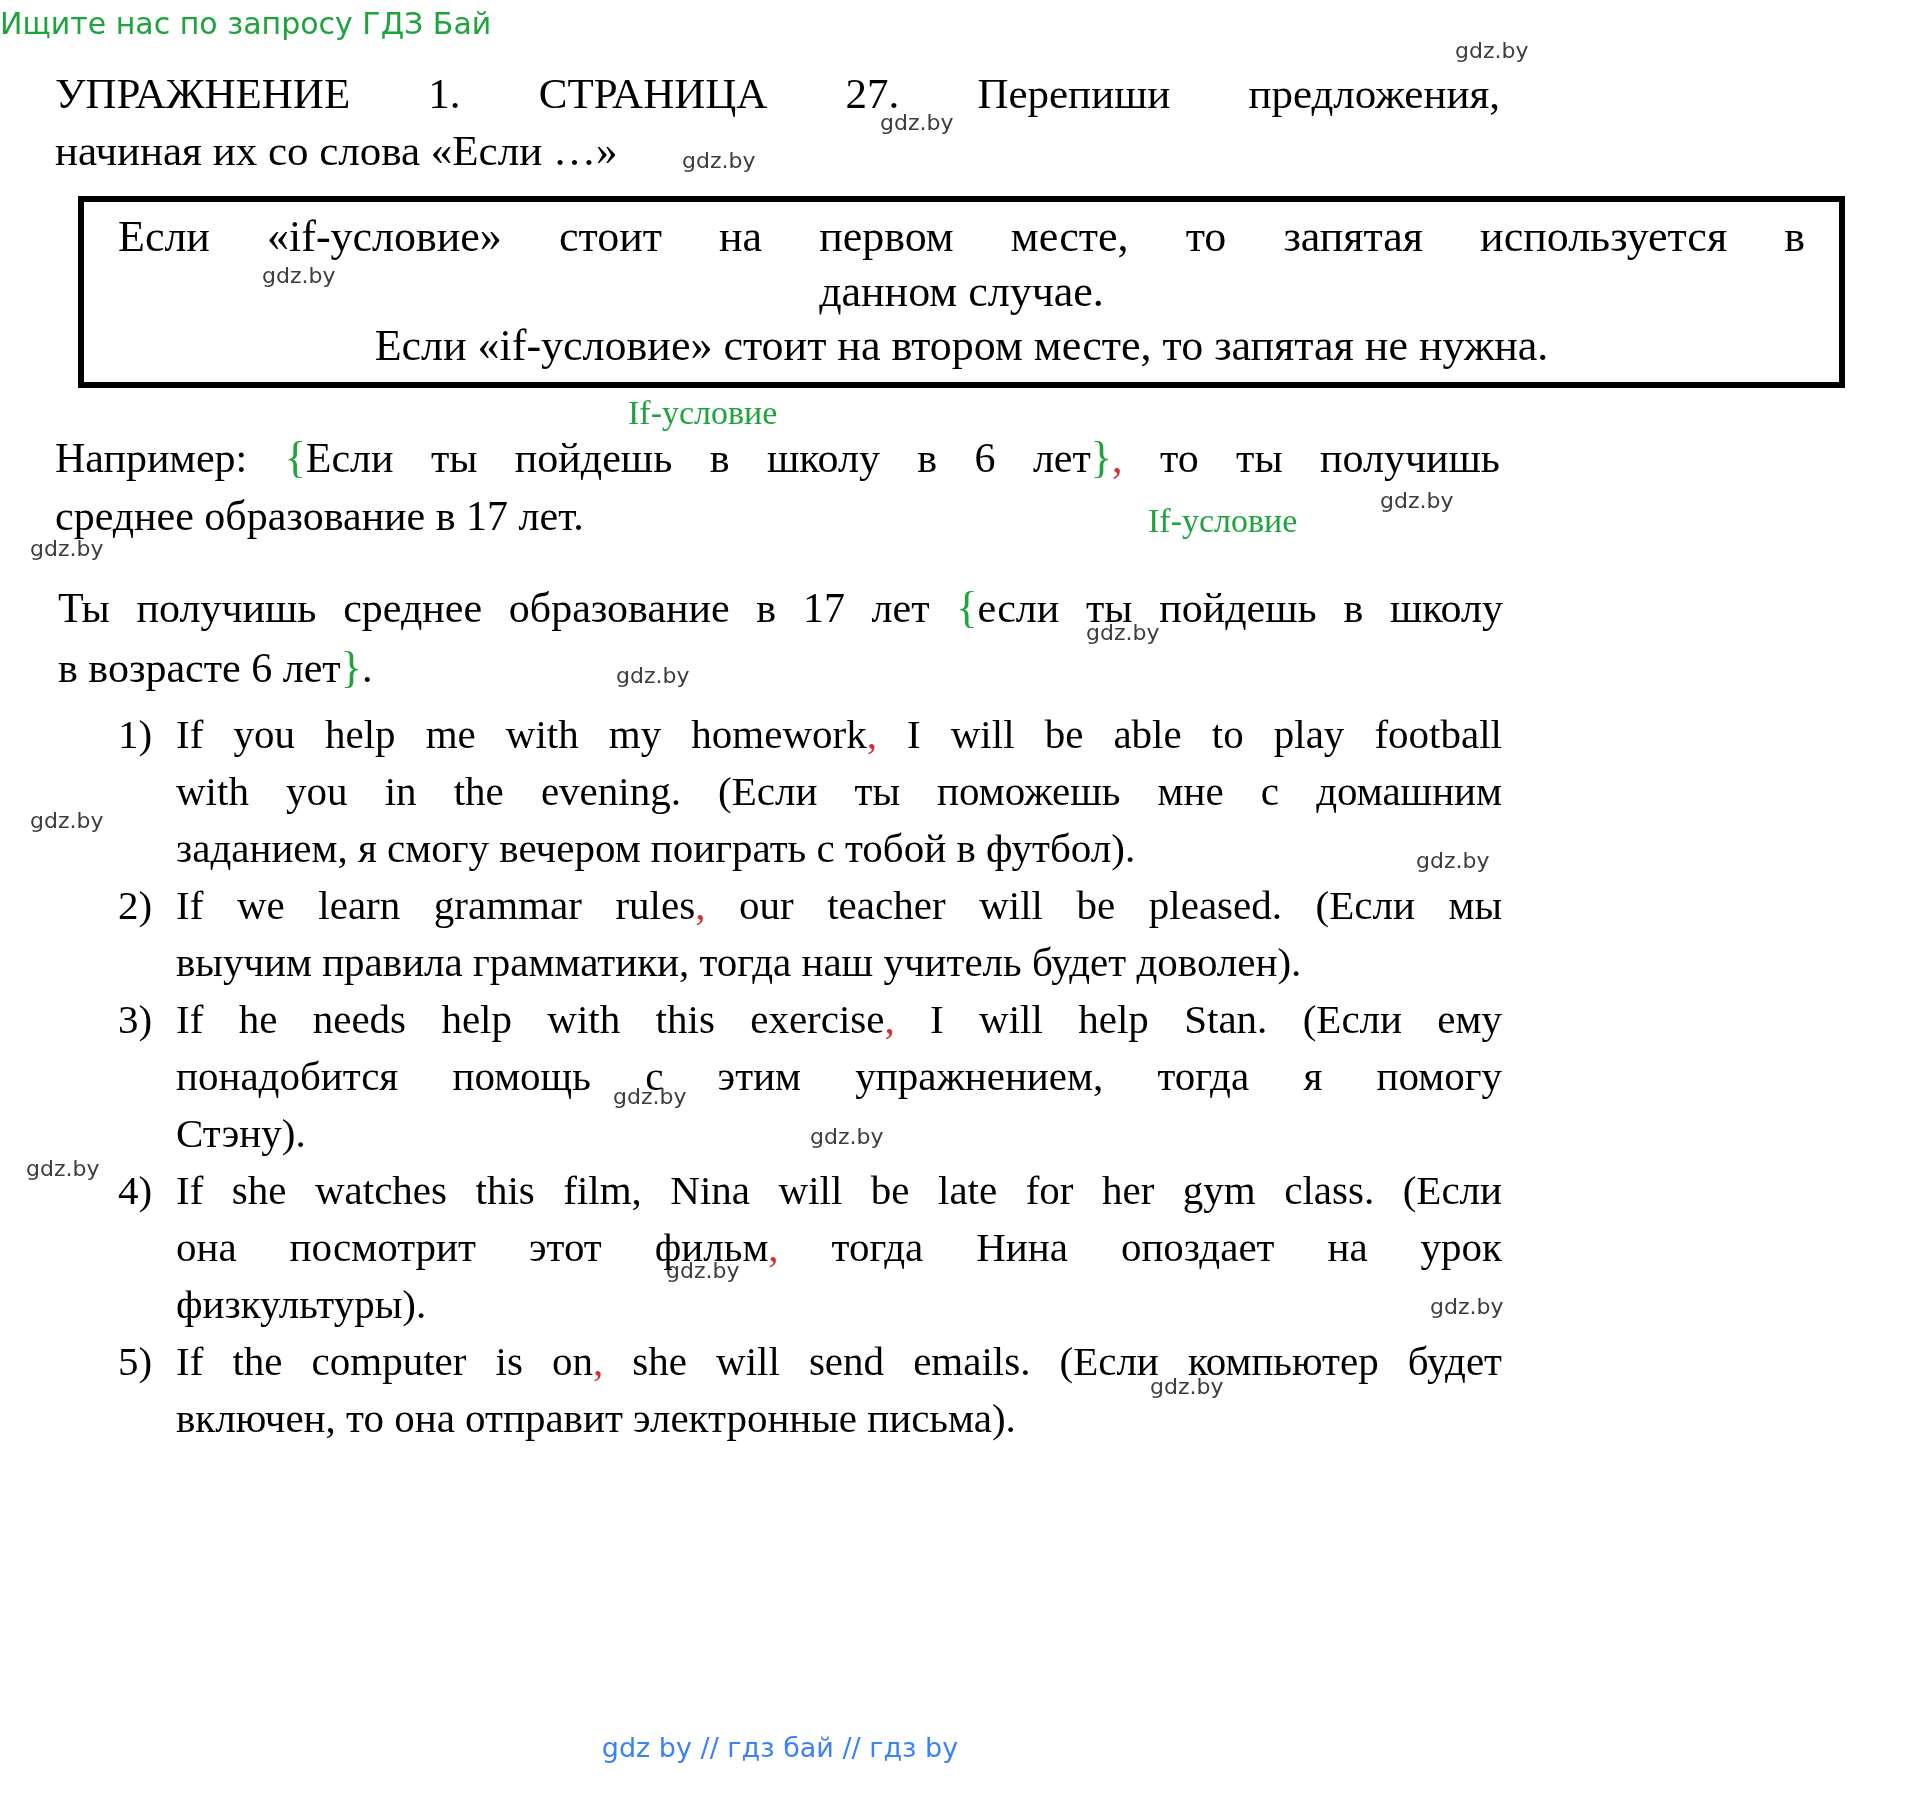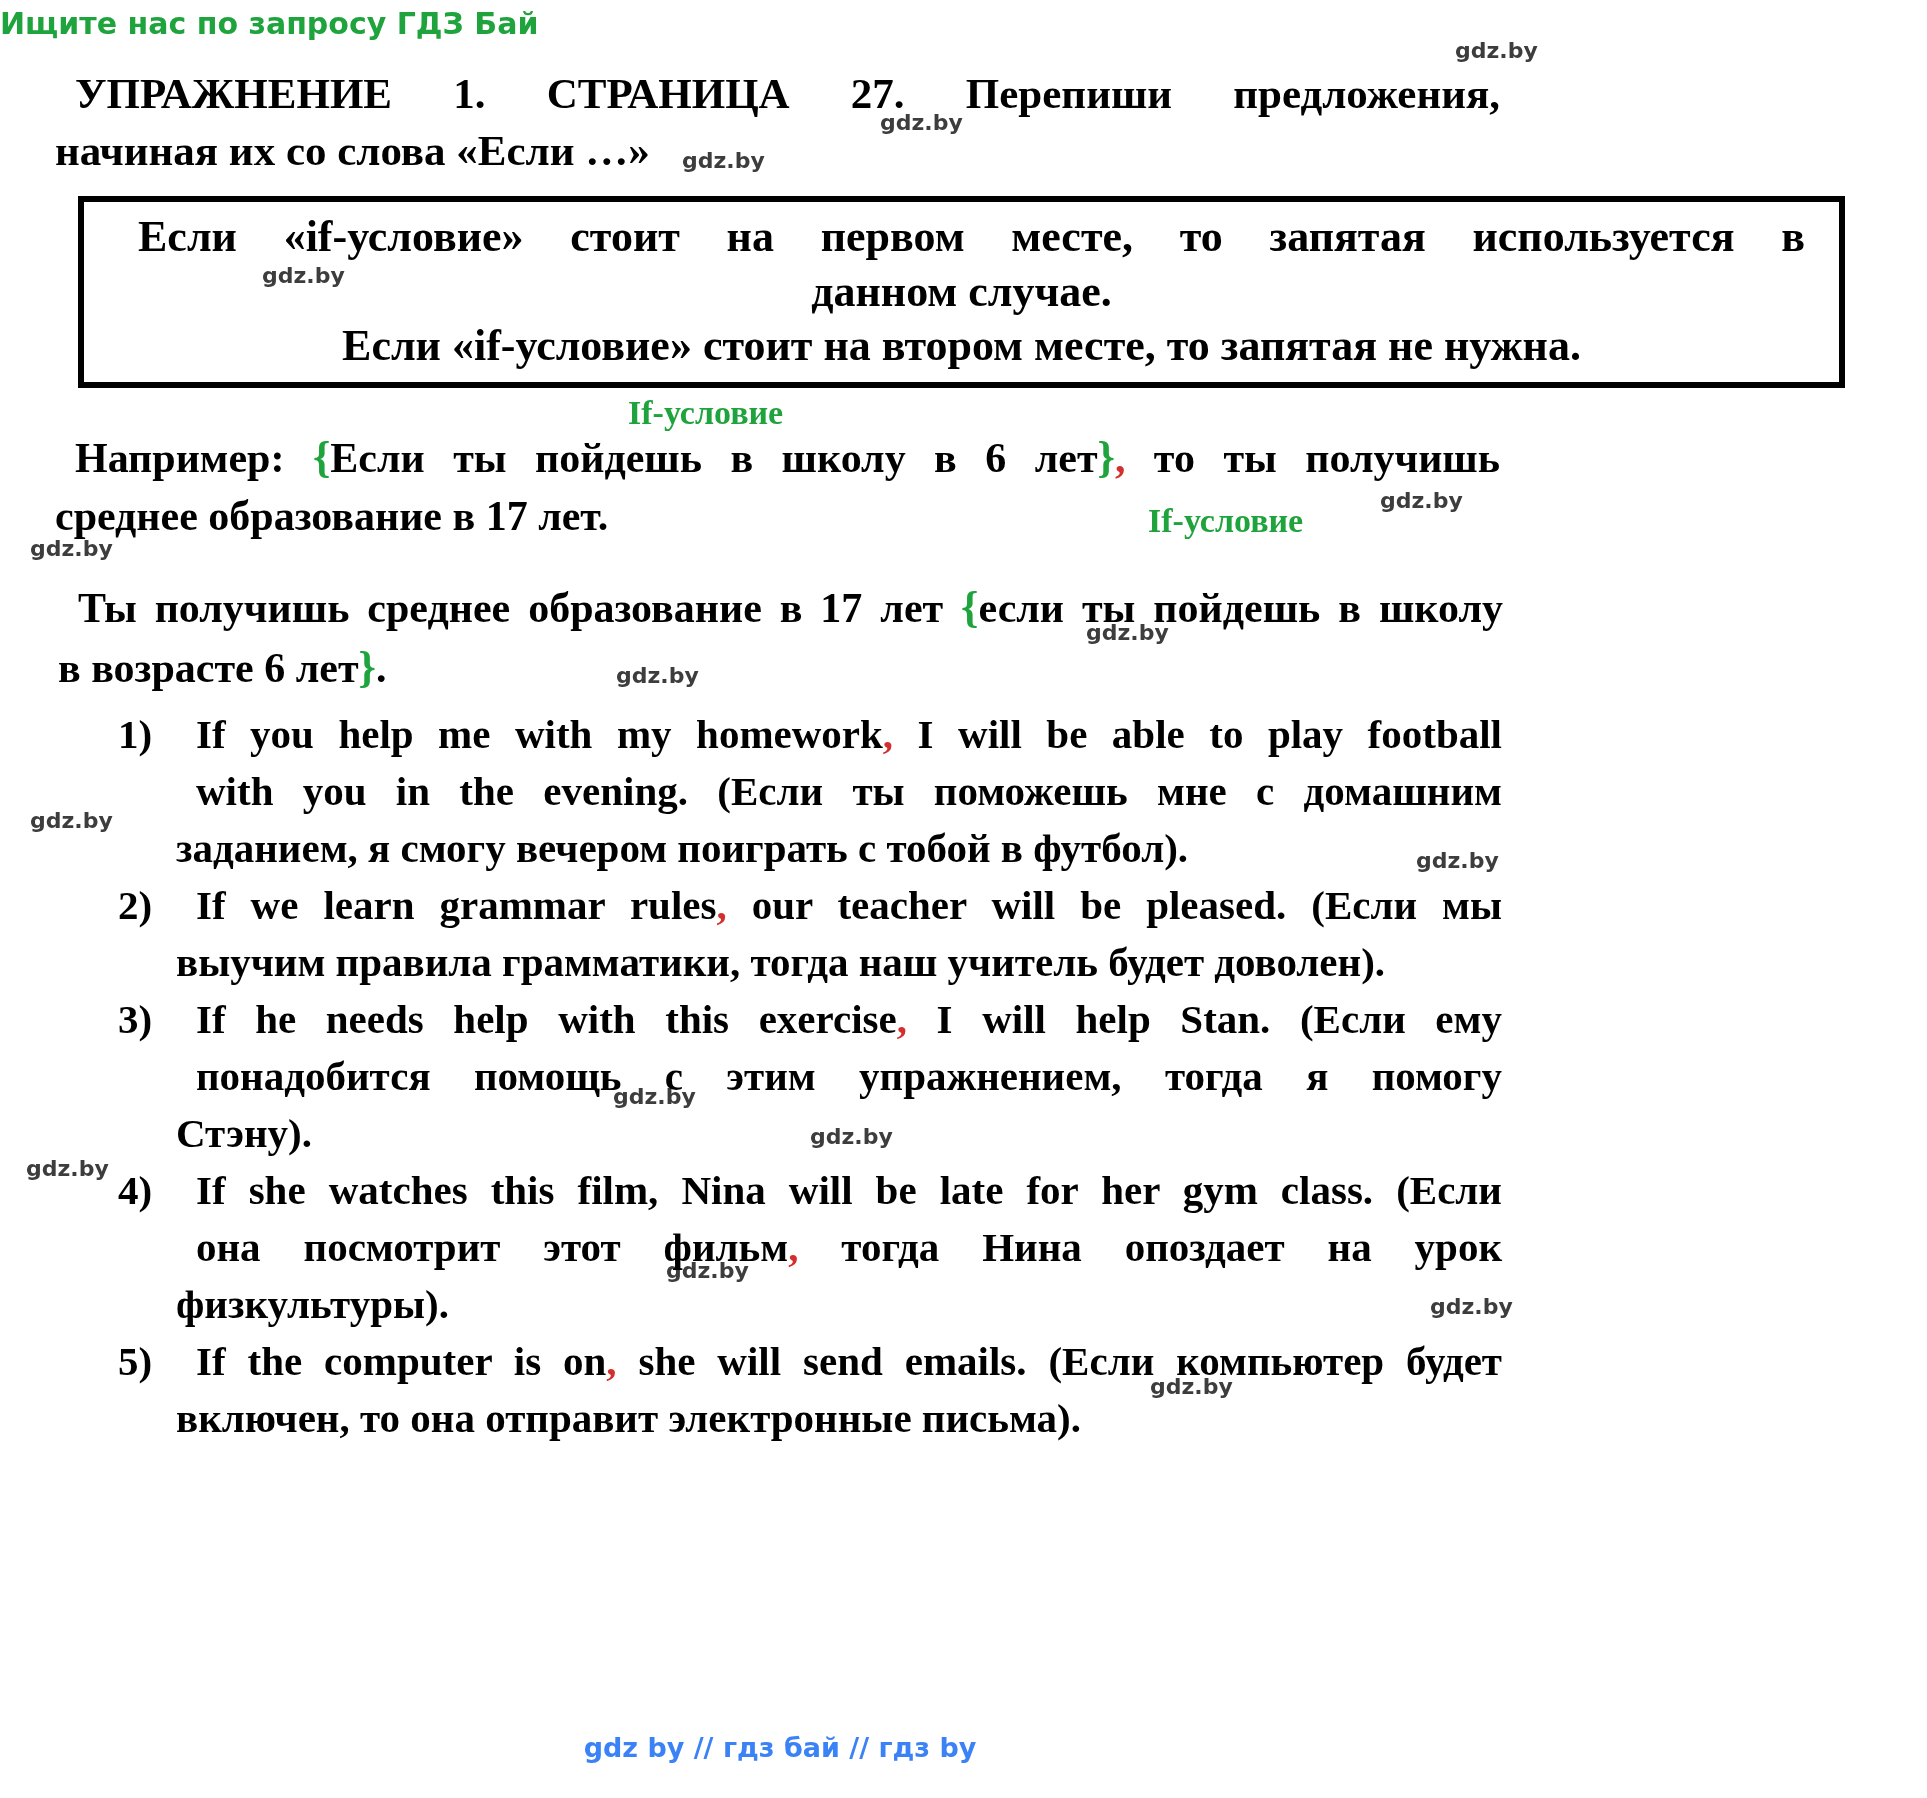--- a/index.html
+++ b/index.html
@@ -3,21 +3,20 @@
 <meta charset="utf-8">
 <style>
   html,body{margin:0;padding:0;background:#fff;}
   .page{
     position:relative;
     width:1927px;height:1798px;
     background:#ffffff;
     font-family:"Liberation Serif","DejaVu Serif",serif;
     color:#000;
     overflow:hidden;
-    font-weight:bold;
   }
   .watermark{
     position:absolute;
     font-family:"DejaVu Sans","Liberation Sans",sans-serif;
     font-size:22px;color:#3d3d3d;white-space:nowrap;
   }
   .promo{
     position:absolute;top:6px;left:0;width:1550px;
     font-family:"DejaVu Sans","Liberation Sans",sans-serif;
     font-size:30px;color:#1fa33c;
@@ -42,21 +41,21 @@
   .if-label{
     position:absolute;
     font-size:34px;color:#1fa33c;white-space:nowrap;
   }
   .list{
     position:absolute;top:706px;left:118px;width:1384px;
     font-size:41px;line-height:1.39;
   }
   .item{position:relative;padding-left:58px;}
   .item .num{position:absolute;left:0;top:0;}
-  .j{text-align:justify;text-align-last:justify;text-justify:inter-word;margin-left:20px;}
+  .j{text-align:justify;text-align-last:justify;text-justify:inter-word;}
   .l{text-align:left;}
   .c{text-align:center;}
   .brace{color:#1fa33c;font-size:1.05em;}
   .red{color:#d32f2f;}
   .footer{
     position:absolute;top:1732px;left:0;width:1560px;
     text-align:center;
     font-family:"DejaVu Sans","Liberation Sans",sans-serif;
     font-size:27px;color:#3b82f6;
   }

